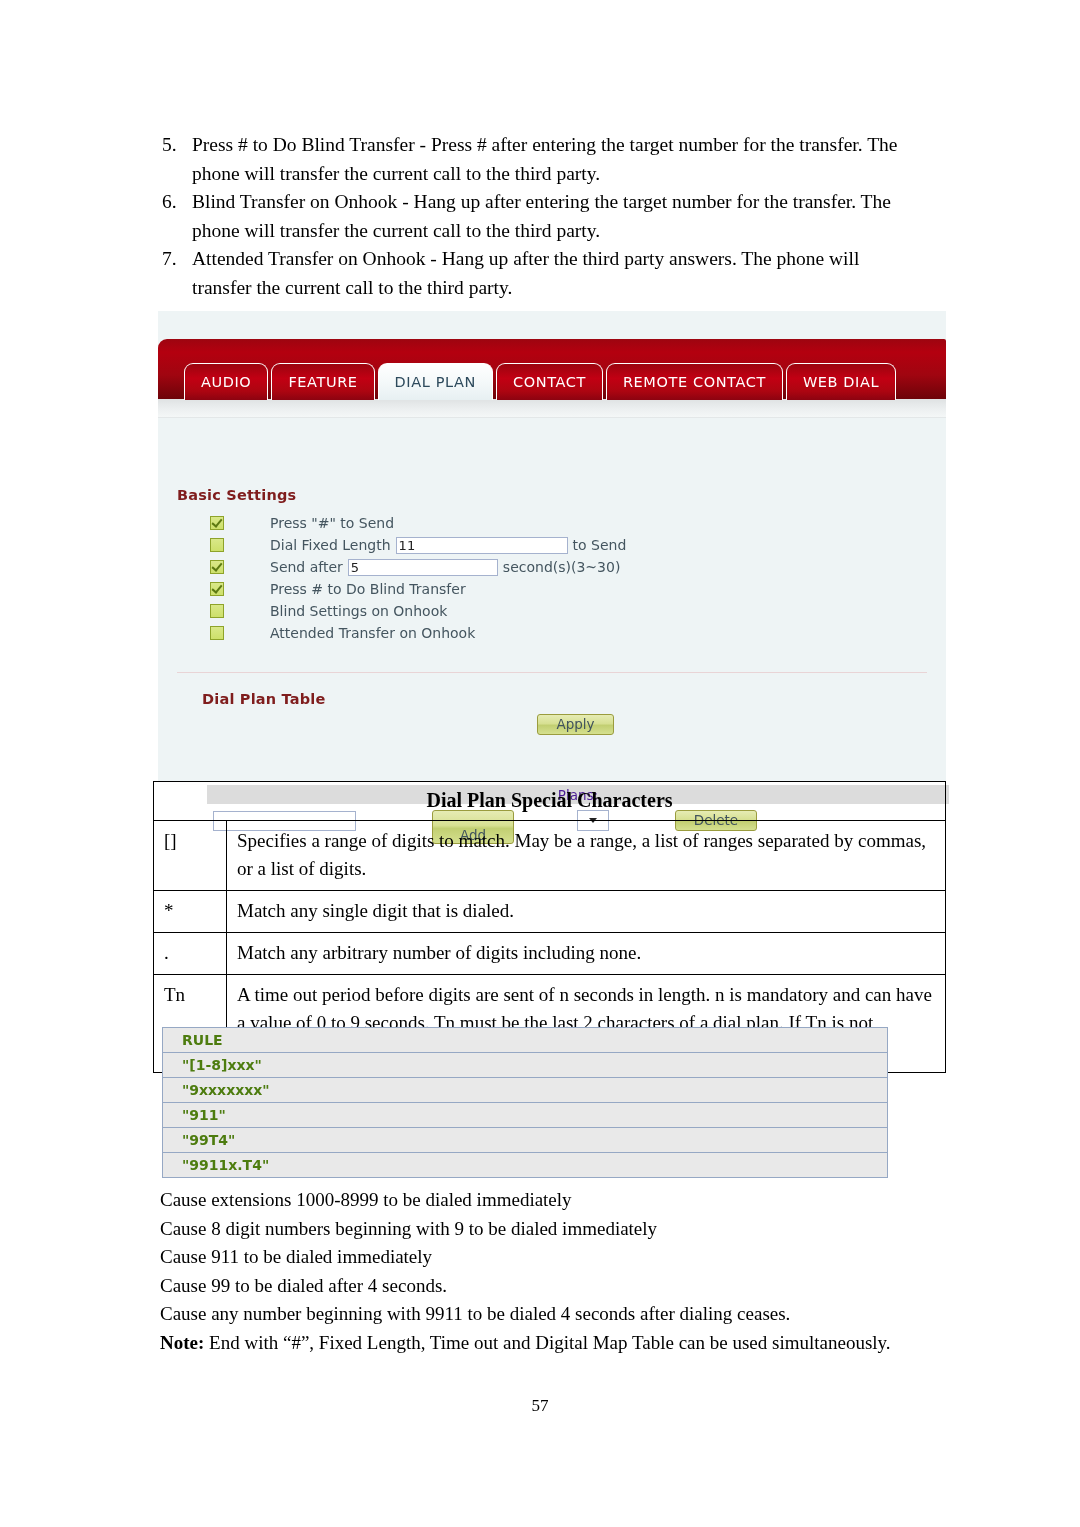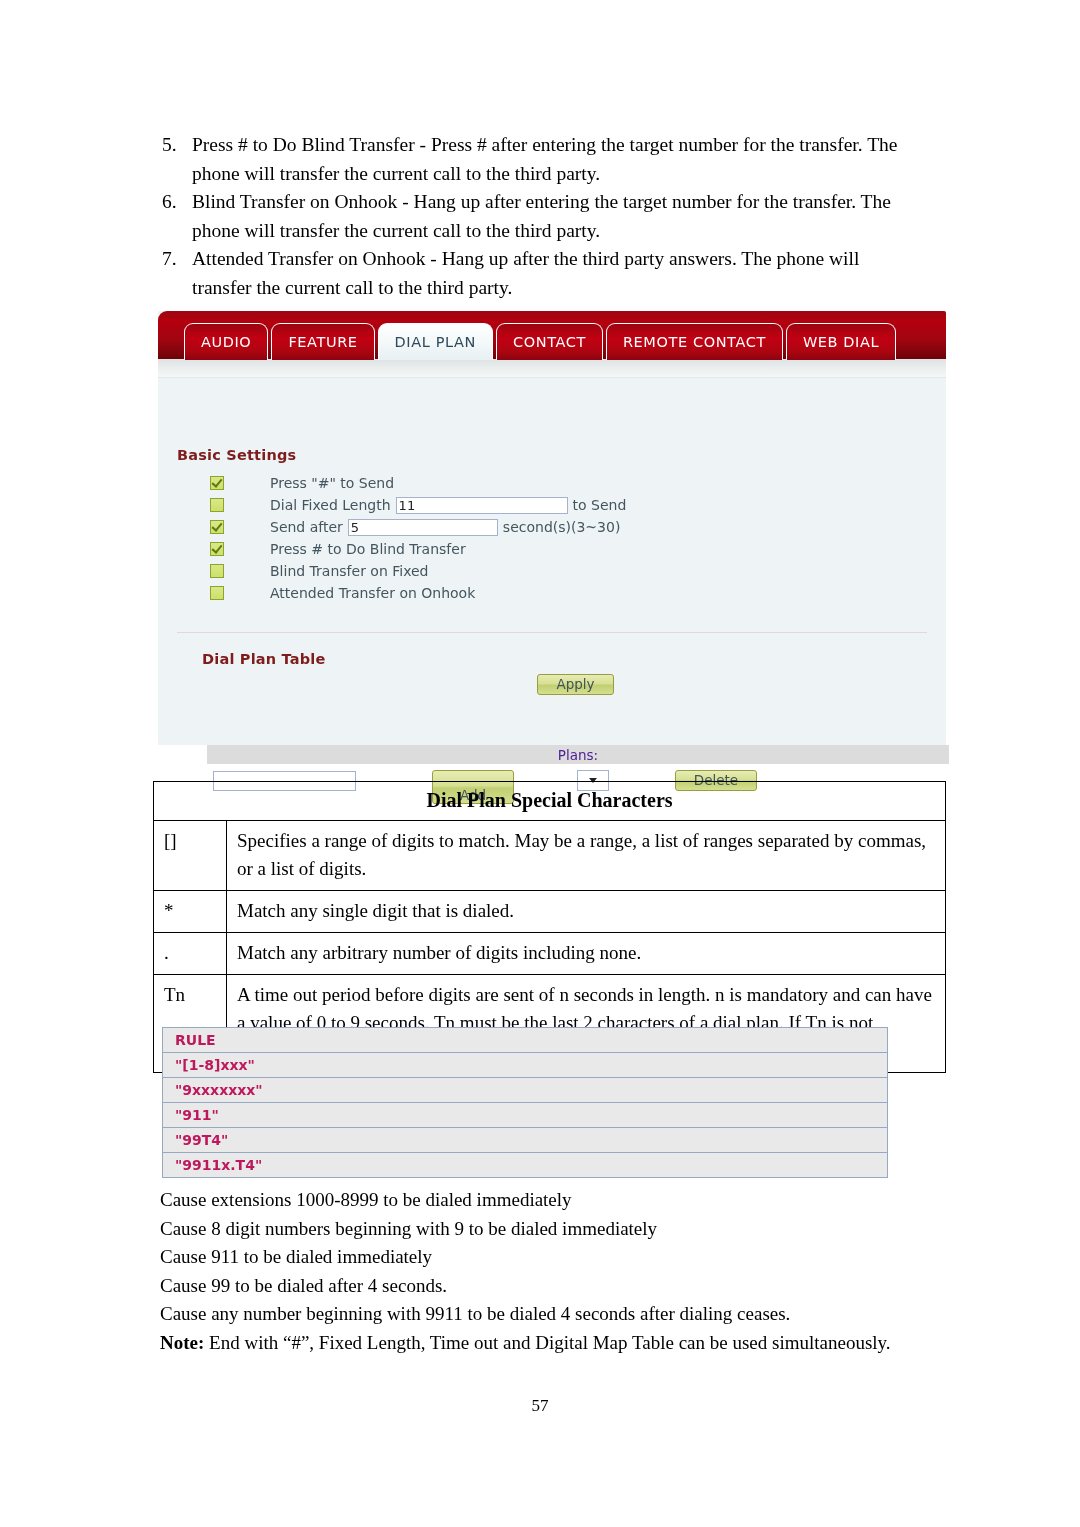--- a/index.html
+++ b/index.html
@@ -47,24 +47,25 @@
     left: 158px;
     top: 311px;
     width: 788px;
     height: 434px;
     background: #eef4f5;
     box-sizing: border-box;
     font-family: "DejaVu Sans", sans-serif;
   }
   .ui-header {
     position: relative;
-    height: 48px;
+    height: 60px;
     background: linear-gradient(to bottom, #9d0510 0%, #b4000f 22%, #a00510 60%, #6d0309 100%);
     border-top-left-radius: 9px;
     border-top-right-radius: 2px;
+    margin-top: 28px;
   }
   .tab-strip {
     position: absolute;
     left: 26px;
     bottom: -1px;
     display: flex;
     align-items: flex-end;
     gap: 3px;
   }
   .tab {
@@ -286,24 +287,24 @@
     left: 162px;
     top: 1027px;
     width: 726px;
     border-collapse: separate;
     border-spacing: 0;
     font-family: "DejaVu Sans", sans-serif;
   }
   .rule-table td {
     border: 1.2px solid #96a8c4;
     background: #e9e9e9;
-    color: #be185d;
+    color: #4d7c0f;
     font-size: 14px;
     font-weight: bold;
-    padding: 3px 0 4px 12px;
+    padding: 3px 0 4px 19px;
     height: 17px;
   }
   .rule-table tr + tr td { border-top: none; }
 
   
   .doc-paras {
     position: absolute;
     left: 160px;
     top: 1186px;
     width: 780px;
@@ -379,21 +380,21 @@
             <input type="text" class="txt-input" id="send-after-input" value="5" style="">
             <span>second(s)(3~30)</span>
           </div>
         </div>
         <div class="srow">
           <div class="chk checked"></div>
           <span class="srow-label">Press # to Do Blind Transfer</span>
         </div>
         <div class="srow">
           <div class="chk"></div>
-          <span class="srow-label">Blind Transfer on Fixed</span>
+          <span class="srow-label">Blind Settings on Onhook</span>
         </div>
         <div class="srow">
           <div class="chk"></div>
           <span class="srow-label">Attended Transfer on Onhook</span>
         </div>
       </div>
 
     <button class="btn" id="apply-button">Apply</button>
 
     <div class="divider"></div>

